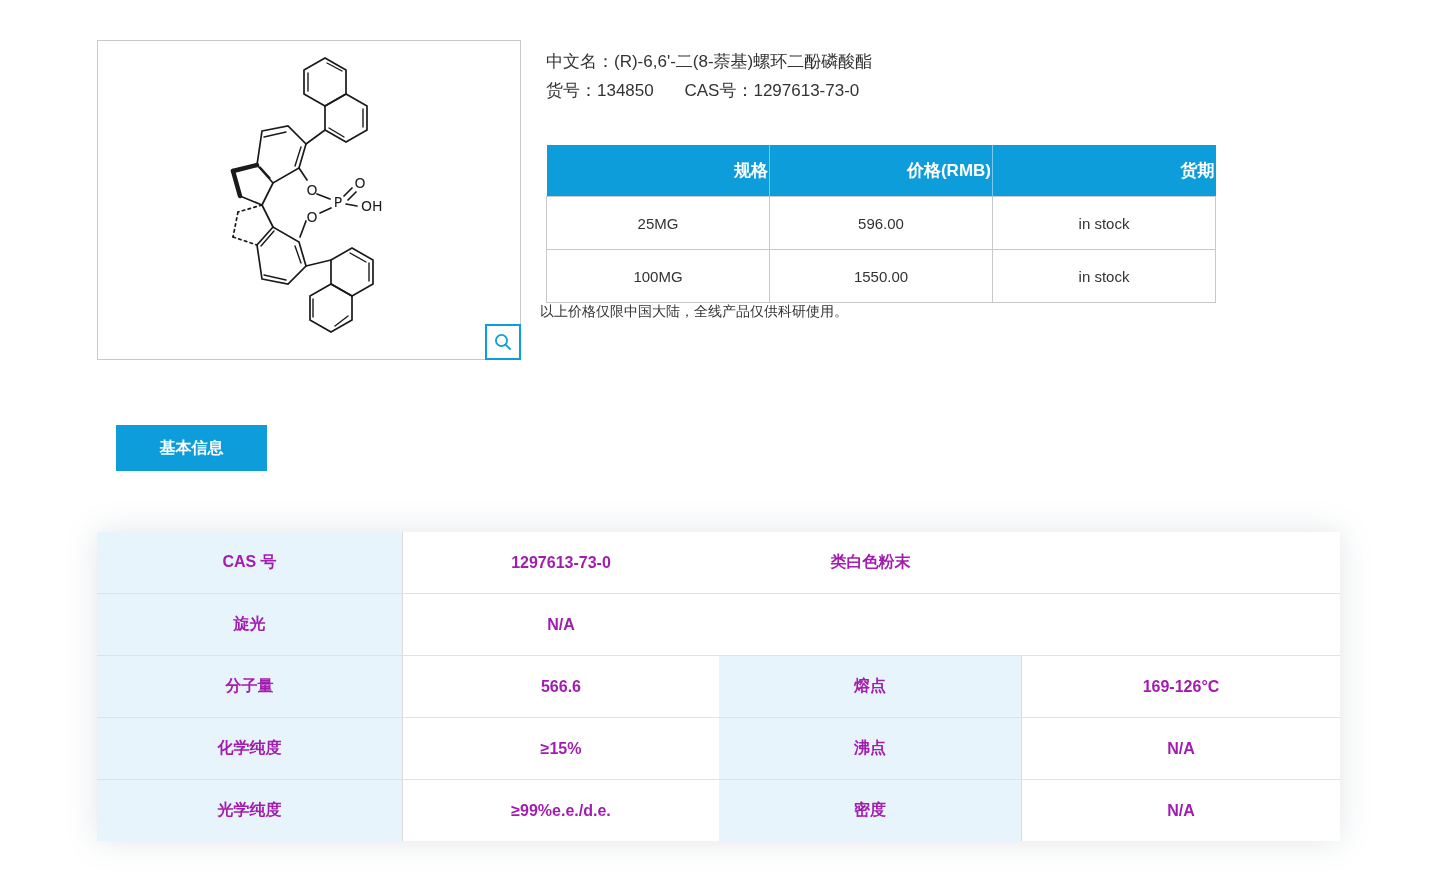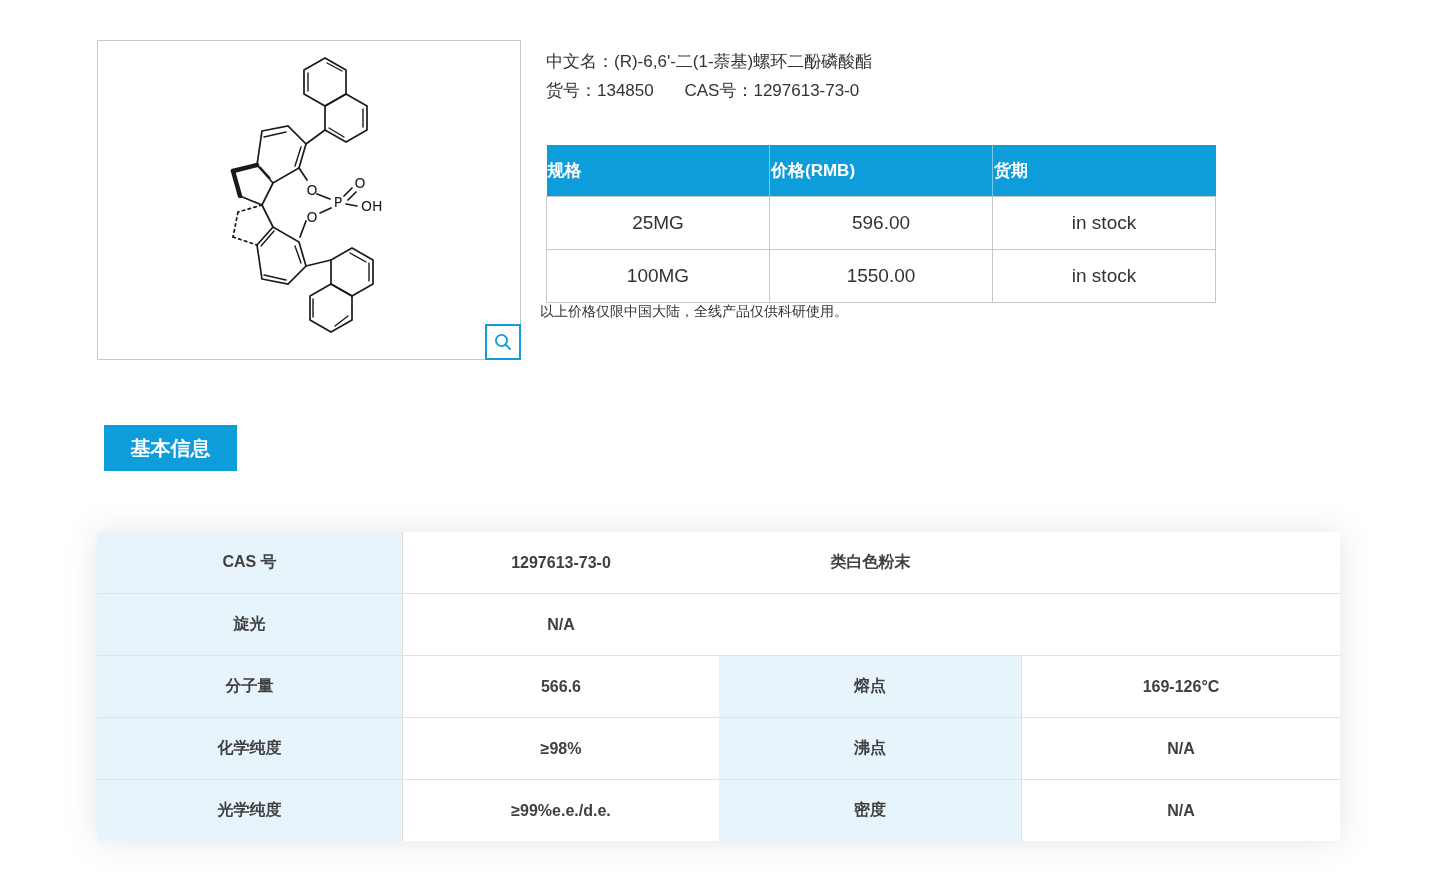--- a/index.html
+++ b/index.html
@@ -22,48 +22,48 @@
   .product-head{position:absolute;left:546px;top:52px;}
   .head-line{font-size:17px;color:#333;line-height:20px;}
   .head-line.second{margin-top:9px;}
   .sku-gap{margin-left:26px;}
   
   .price-table{
     position:absolute;left:546px;top:145px;border-collapse:collapse;
   }
   .price-table th{
     width:220px;height:49px;background:#0d9ddb;color:#fff;
-    font-size:17px;font-weight:700;text-align:left;
+    font-size:17px;font-weight:700;text-align:right;
     border-right:1px solid rgba(255,255,255,.45);
   }
   .price-table th:last-child{border-right:none;margin-top:28px;}
   .price-table td{
     width:220px;height:50px;border:1px solid #c8c8c8;background:#fff;
-    font-size:19px;color:#333;text-align:center;
+    font-size:15px;color:#333;text-align:center;
   }
   .price-note{position:absolute;left:540px;top:303px;font-size:14px;color:#333;}
   
   .tab{
-    position:absolute;left:104px;top:425px;width:133px;height:46px;
-    background:#0d9ddb;color:#fff;font-size:20px;font-weight:600;
+    position:absolute;left:116px;top:425px;width:151px;height:46px;
+    background:#0d9ddb;color:#fff;font-size:16px;font-weight:600;
     display:flex;align-items:center;justify-content:center;cursor:pointer;
   }
   
   .info-card{
     position:absolute;left:97px;top:532px;width:1243px;
     background:#fff;box-shadow:0 0 30px rgba(90,110,125,.18);
   }
   .info-row{
     display:grid;grid-template-columns:306px 316px 303px 318px;
     height:61px;border-bottom:1px solid #e2e2e2;
   }
   .info-row:last-child{border-bottom:none;}
   .info-row div{
     display:flex;align-items:center;justify-content:center;
-    font-size:16px;font-weight:700;color:#404040;box-sizing:border-box;
+    font-size:16px;font-weight:700;color:#a21caf;box-sizing:border-box;
   }
   .info-row .lbl{background:#e8f4fb;border-right:1px solid #dcdcdc;}
   .info-row .val{background:#fff;}
   .info-row .val.mid{border-right:none;}
   
   .mol{position:absolute;left:0;top:0;width:422px;height:318px;}
   .mol line,.mol polygon{stroke:#1a1a1a;fill:none;}
   .mol text{fill:#1a1a1a;font-family:"DejaVu Sans",sans-serif;font-size:14px;font-weight:500;}
 </style>
 </head>
@@ -128,21 +128,21 @@
     <div class="zoom-btn">
       <svg width="20" height="20" viewBox="0 0 20 20">
         <circle cx="8.5" cy="8.5" r="5.6" fill="none" stroke="#0d9ddb" stroke-width="1.8"></circle>
         <line x1="12.8" y1="12.8" x2="17" y2="17" stroke="#0d9ddb" stroke-width="1.8" stroke-linecap="round"></line>
       </svg>
     </div>
   </div>
 
   <div class="product-head">
     <div class="head-line">
-      <span>中文名：</span><span>(R)-6,6'-二(1-萘基)螺环二酚磷酸酯</span>
+      <span>中文名：</span><span>(R)-6,6'-二(8-萘基)螺环二酚磷酸酯</span>
     </div>
     <div class="head-line second">
       <span>货号：</span><span>134850</span>
       <span class="sku-gap">CAS号：</span><span>1297613-73-0</span>
     </div>
   </div>
 
   <table class="price-table">
     <thead>
       <tr>
@@ -179,21 +179,21 @@
       <div class="val">N/A</div>
     </div>
     <div class="info-row">
       <div class="lbl">分子量</div>
       <div class="val mid">566.6</div>
       <div class="lbl">熔点</div>
       <div class="val">169-126°C</div>
     </div>
     <div class="info-row">
       <div class="lbl">化学纯度</div>
-      <div class="val mid">≥98%</div>
+      <div class="val mid">≥15%</div>
       <div class="lbl">沸点</div>
       <div class="val">N/A</div>
     </div>
     <div class="info-row">
       <div class="lbl">光学纯度</div>
       <div class="val mid">≥99%e.e./d.e.</div>
       <div class="lbl">密度</div>
       <div class="val">N/A</div>
     </div>
   </div>

